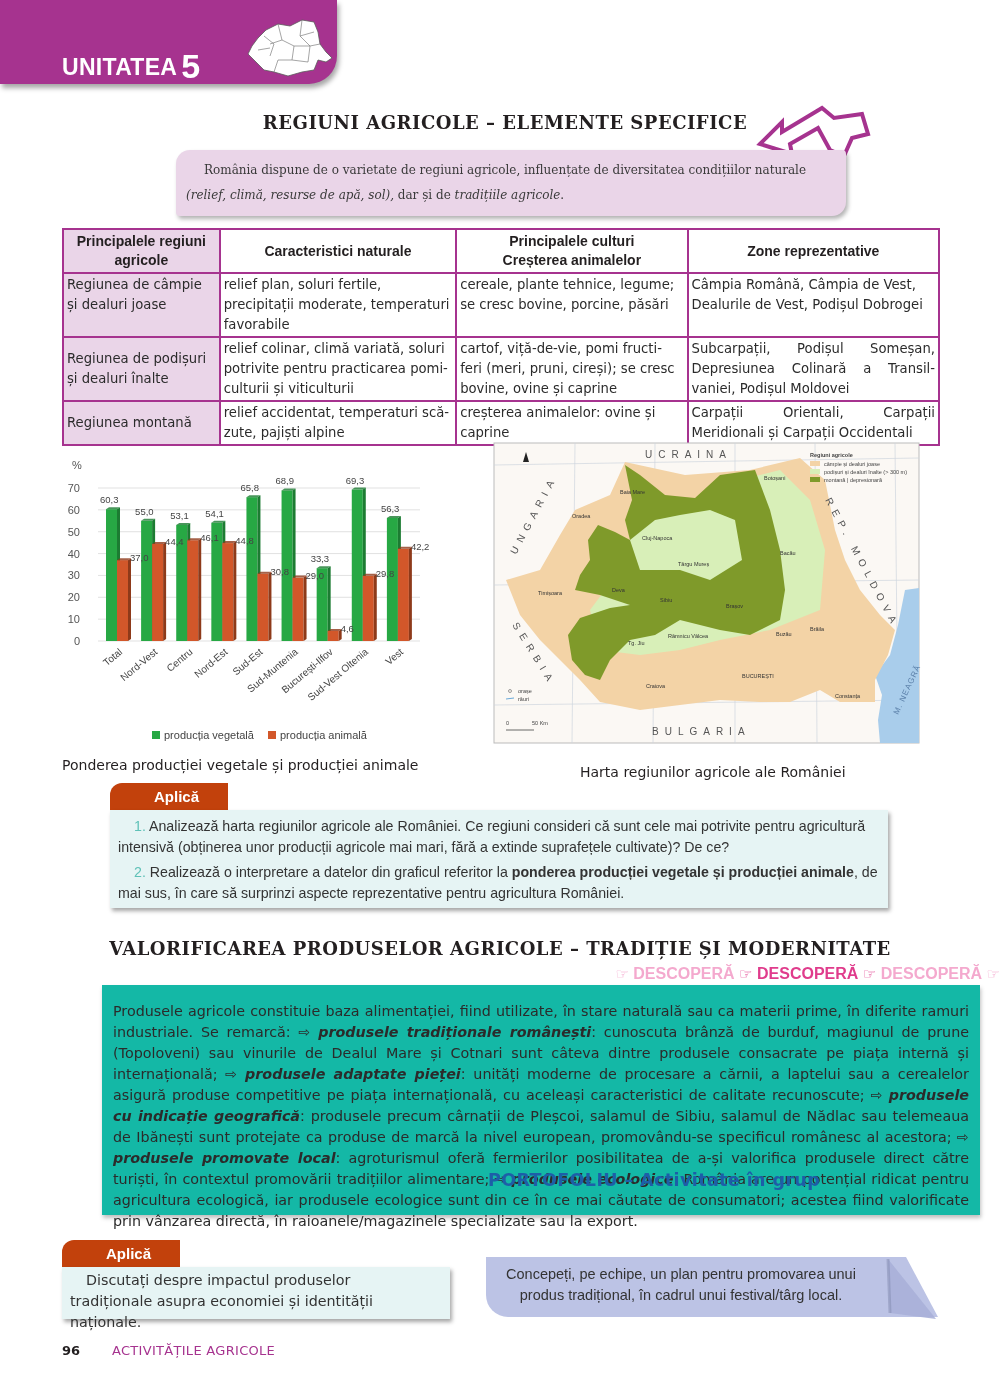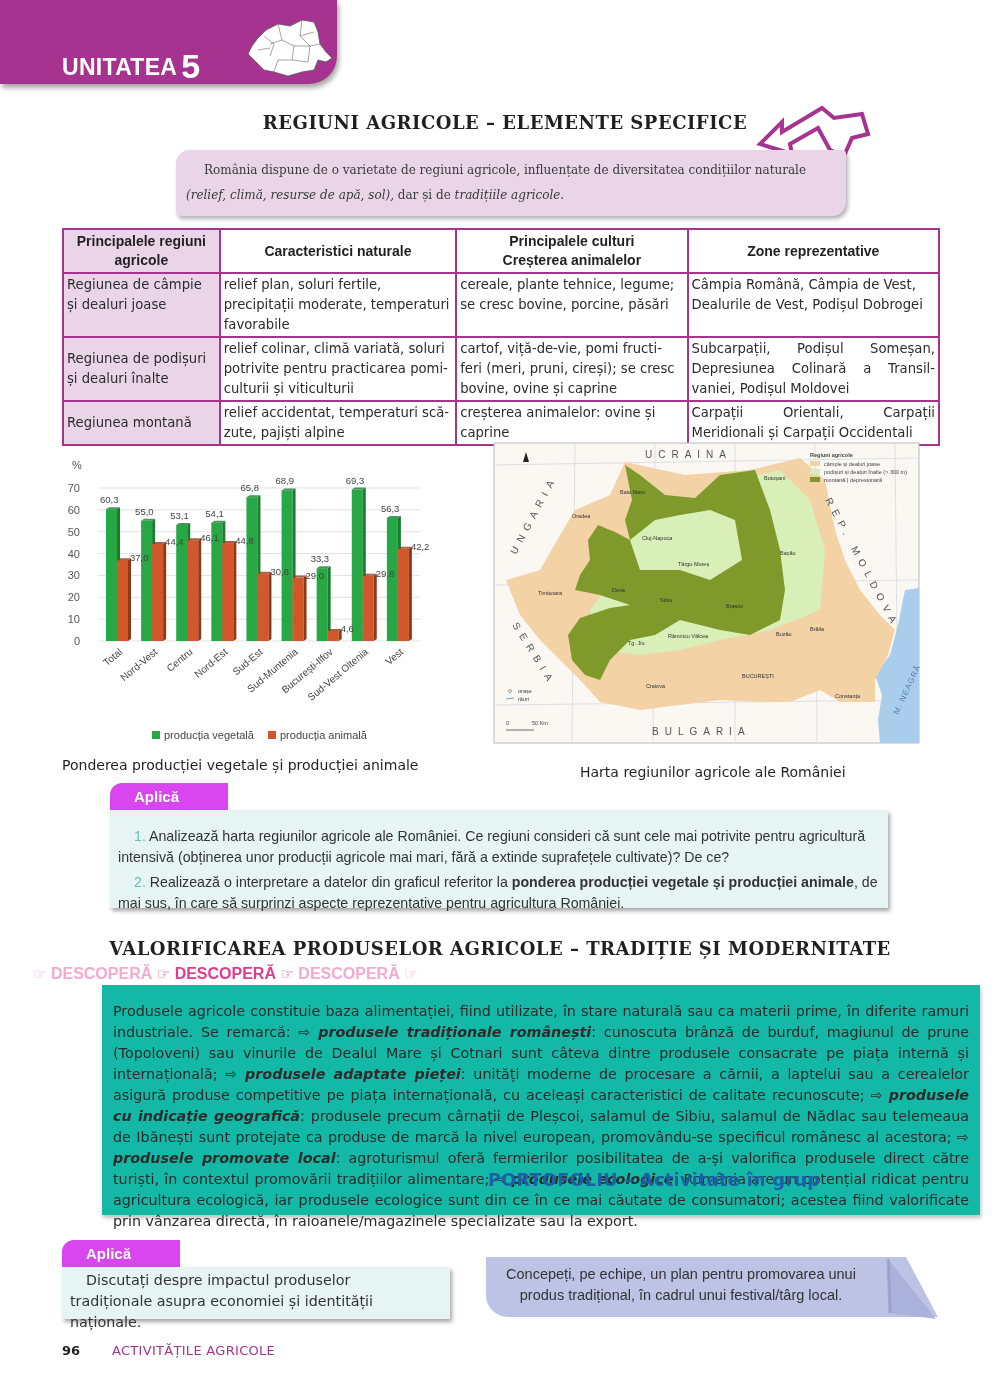--- a/index.html
+++ b/index.html
@@ -59,37 +59,37 @@
   
   .chart-svg { position: absolute; left: 60px; top: 455px; width: 380px; height: 300px; }
   .chart-caption { position: absolute; left: 62px; top: 757px; font-size: 14px; color: #231f20; }
 
   
   .map-svg { position: absolute; left: 480px; top: 440px; width: 460px; height: 312px; }
   .map-caption { position: absolute; left: 580px; top: 764px; font-size: 14px; color: #231f20; }
 
   
   .aplica-tab {
-    position: absolute; background: #d946ef; color: #fff; font-weight: bold;
+    position: absolute; background: #c2410c; color: #fff; font-weight: bold;
     font-family: "Liberation Sans", sans-serif; font-size: 15px;
-    border-top-left-radius: 12px; padding-left: 24px; line-height: 28px;
+    border-top-left-radius: 12px; padding-left: 44px; line-height: 28px;
   }
   .aplica1-tab { left: 110px; top: 783px; width: 118px; height: 28px; }
   .aplica1-box {
     position: absolute; left: 110px; top: 810px; width: 778px; height: 98px;
     background: #e6f4f4; box-shadow: 2px 3px 4px rgba(0,0,0,0.35);
     font-family: "Liberation Sans", sans-serif; font-size: 14.2px; line-height: 21px; color: #333;
-    padding: 16px 8px 0 8px;
+    padding: 6px 8px 0 8px;
   }
   .aplica1-box p { text-indent: 16px; margin-bottom: 4px; }
   .num { color: #5fc1b7; font-weight: normal; }
 
   
-  .descopera { position: absolute; left: 0; width: 1000px; top: 965px; text-align: left;
-    font-family: "Liberation Sans", sans-serif; font-weight: bold; font-size: 16px; padding-left: 33px; }
+  .descopera { position: absolute; left: 0; width: 1000px; top: 965px; text-align: right;
+    font-family: "Liberation Sans", sans-serif; font-weight: bold; font-size: 16px; }
   .desc-faded { color: #f4a9ce; }
   .desc-strong { color: #e03c8c; }
   .hand { font-weight: normal; font-size: 15px; }
 
   .discover-box {
     position: absolute; left: 62px; top: 985px; width: 878px; height: 230px;
     background: #14b8a6; box-shadow: 1px 3px 4px rgba(0,0,0,0.25);
     padding: 16px 11px 0 11px; font-size: 14.3px; line-height: 21px; color: #2b2b2b; text-align: justify; margin-left: 40px;
   }
   .discover-box b i, .discover-box i b { font-weight: bold; font-style: italic; }

